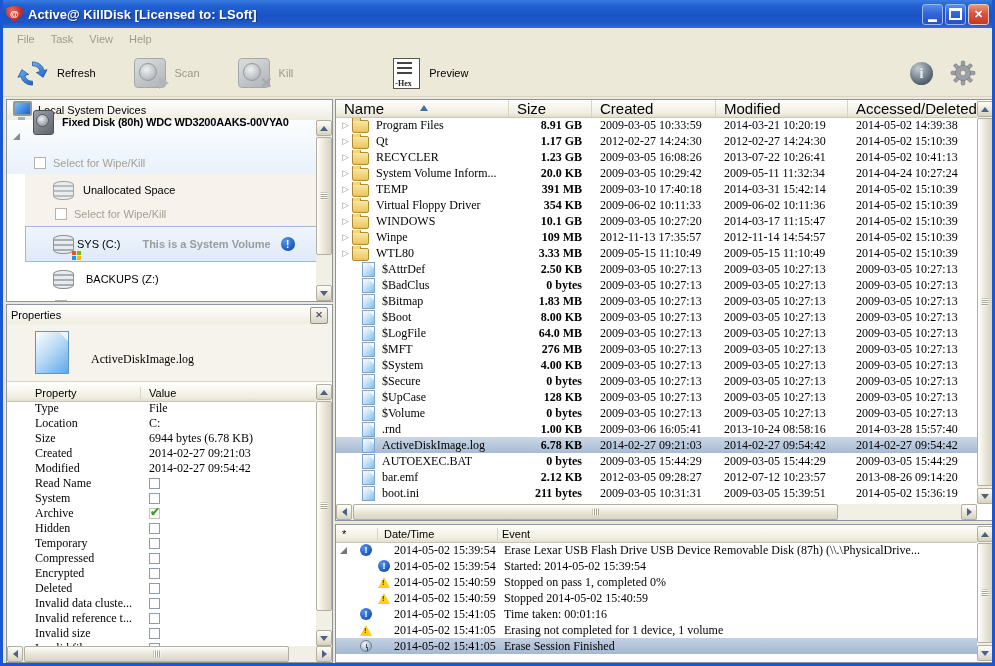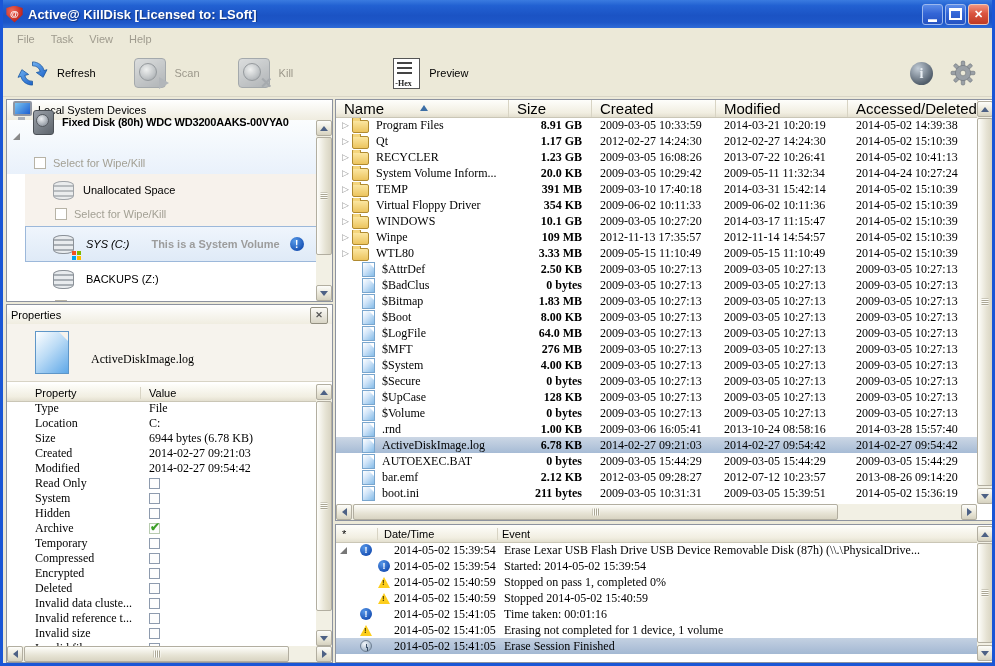--- a/index.html
+++ b/index.html
@@ -260,21 +260,21 @@
       <span style="margin-left:9px;">Unallocated Space</span>
     </div>
     <div class="tree-row" style="left:48px;top:106px;height:16px;">
       <span class="cb" style="border-color:#b7b3a6;"></span>
       <span class="gray-label">Select for Wipe/Kill</span>
     </div>
     <div class="tree-row" style="left:46px;top:134px;height:20px;width:258px;">
       <span class="icon-cyl">
           <span class="winflag"></span>
         </span>
-      <span style="margin-left:12px;font-style:italic;">SYS (C:)</span>
+      <span style="margin-left:3px;">SYS (C:)</span>
       <span class="sys-note">This is a System Volume</span>
       <span class="info-dot">!</span>
     </div>
     <div class="tree-row" style="left:46px;top:169px;height:20px;">
       <span class="icon-cyl"></span>
       <span style="margin-left:12px;">BACKUPS (Z:)</span>
     </div>
     <div class="tree-row" style="left:48px;top:198px;height:16px;">
       <span class="cb" style="border-color:#b7b3a6;"></span>
       <span class="gray-label">Select for Wipe/Kill</span>
@@ -334,42 +334,42 @@
     </span>
   </div>
         <div class="prow text">
     <span class="pname">Modified</span>
     <span class="pval">
       <span class="ptext">2014-02-27 09:54:42</span>
 
     </span>
   </div>
         <div class="prow checkbox unchecked">
-    <span class="pname">Read Only</span>
+    <span class="pname">Read Name</span>
     <span class="pval">
       <span class="ptext"></span>
       <span class="pcheck"></span>
     </span>
   </div>
         <div class="prow checkbox unchecked">
     <span class="pname">System</span>
-    <span class="pval">
-      <span class="ptext"></span>
-      <span class="pcheck"></span>
-    </span>
-  </div>
-        <div class="prow checkbox unchecked">
-    <span class="pname">Hidden</span>
     <span class="pval">
       <span class="ptext"></span>
       <span class="pcheck"></span>
     </span>
   </div>
         <div class="prow checkbox checked">
     <span class="pname">Archive</span>
+    <span class="pval">
+      <span class="ptext"></span>
+      <span class="pcheck"></span>
+    </span>
+  </div>
+        <div class="prow checkbox unchecked">
+    <span class="pname">Hidden</span>
     <span class="pval">
       <span class="ptext"></span>
       <span class="pcheck"></span>
     </span>
   </div>
         <div class="prow checkbox unchecked">
     <span class="pname">Temporary</span>
     <span class="pval">
       <span class="ptext"></span>
       <span class="pcheck"></span>

